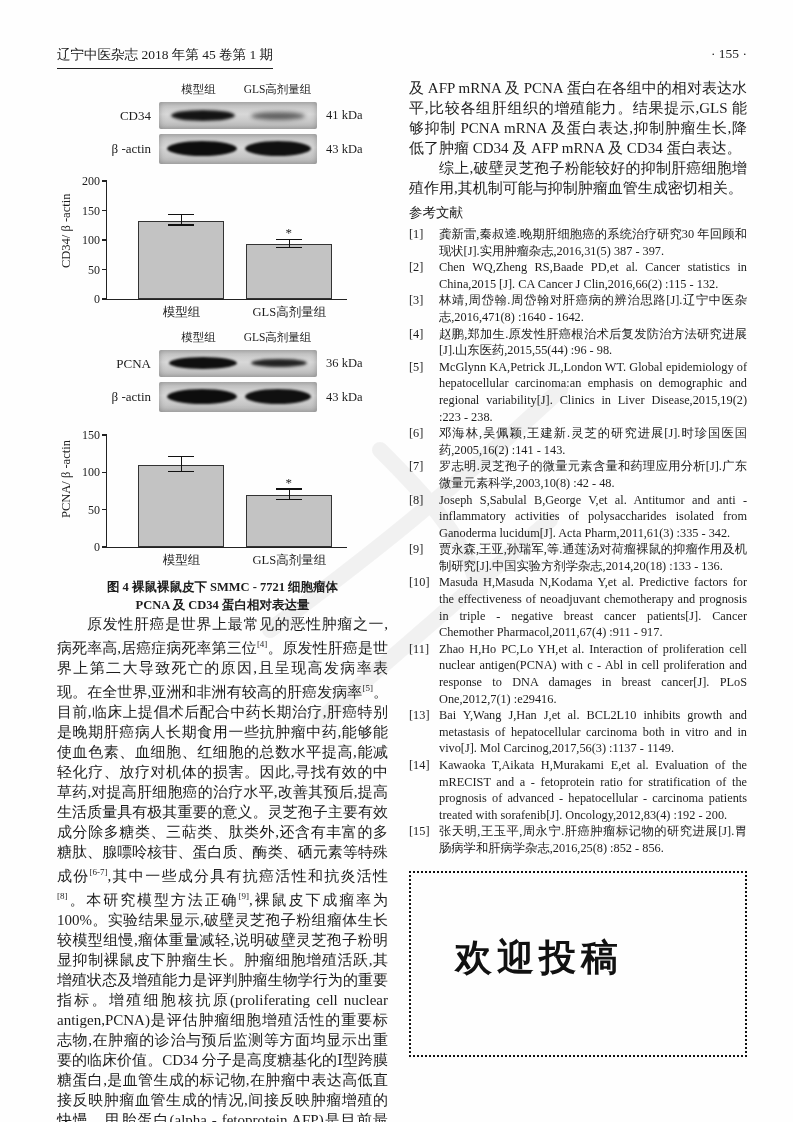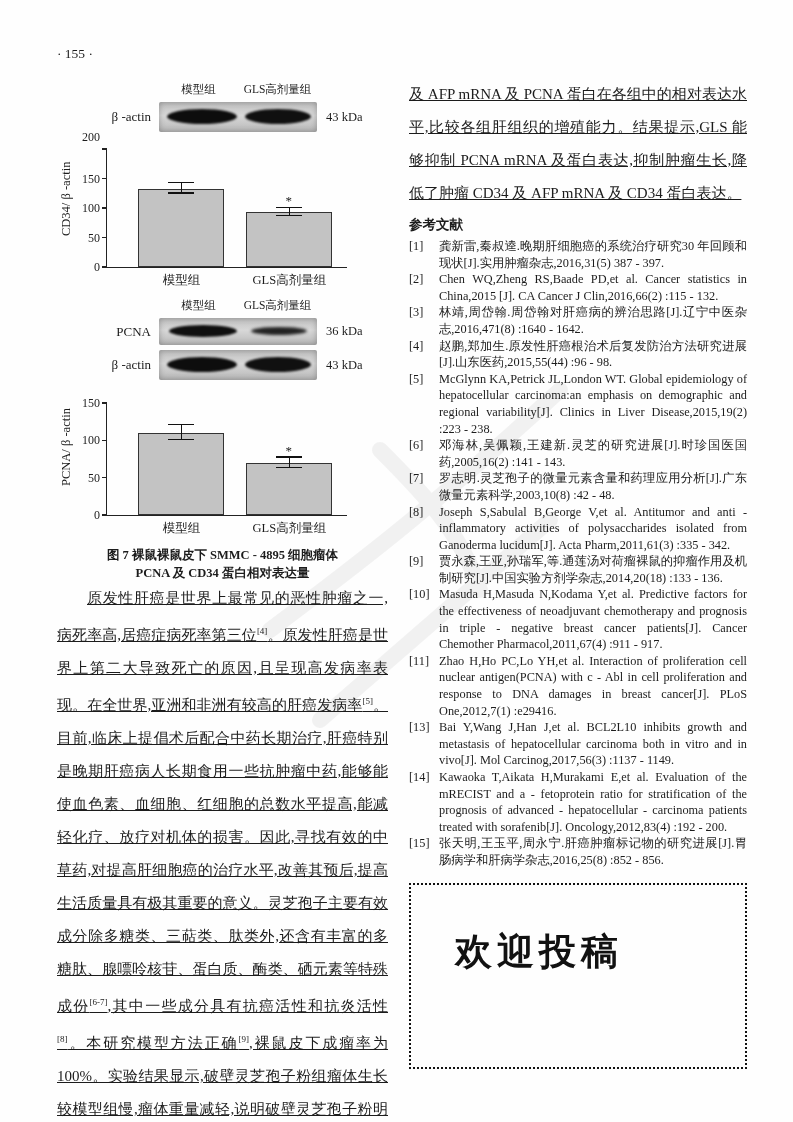--- a/index.html
+++ b/index.html
@@ -45,60 +45,69 @@
   .err-line { position:absolute; width:1.4px; background:#111; }
   .err-cap  { position:absolute; width:26px; height:1.4px; background:#111; }
   .sig { position:absolute; font-size:13px; line-height:11px; }
   .xlab { position:absolute; top:100%; margin-top:5px; width:140px; text-align:center; font-size:12.5px; white-space:nowrap; }
   
   .caption { text-align:center; font-size:12.5px; line-height:18px; margin-top:2px; }
   .caption .cap-bold { font-weight:bold; }
   
   .sec-heading { font-weight:bold; font-size:15px; margin:10px 0 6px 0; }
   .sec-heading .num { margin-right:14px; }
-  .para { font-size:15px; line-height:33px; text-align:justify;text-decoration:underline; }
+  .para { font-size:15px; line-height:20px; text-align:justify; }
   .para.indent { text-indent:2em; }
   sup { font-size:9px; }
   
-  .refs-heading { font-weight:bold; font-size:13.5px; margin:6px 0 4px 0; }
+  .refs-heading { font-weight:normal; font-size:13.5px; margin:6px 0 4px 0; }
   .ref-item { display:flex; font-size:12.3px; line-height:16.6px; text-align:justify; }
   .ref-num { width:30px; flex:none; }
   .ref-text { flex:1; }
   
   .promo { margin-top:14px; height:186px; border:2.5px dotted #111; box-sizing:border-box;
     font-family:"Liberation Sans","DejaVu Sans",sans-serif; font-weight:bold; font-size:37px;
     color:#111; letter-spacing:5px; }
-  .promo-line1 { margin:42px 0 0 44px; }
+  .promo-line1 { margin:60px 0 0 44px; }
   .promo-line2 { margin:26px 0 0 148px; }
   
   .watermark { position:absolute; left:230px; top:330px; opacity:.10; pointer-events:none; }
 </style>
 </head>
 <body>
 
 <div class="page">
 
   <svg class="watermark" width="360" height="420" viewBox="0 0 360 420">
     <g fill="none" stroke="#8a8a8a" stroke-width="16" stroke-linecap="round">
       <path d="M40 300 C 120 240, 200 180, 330 60"></path>
       <path d="M90 390 C 160 330, 240 260, 320 190"></path>
       <path d="M150 120 C 190 160, 230 200, 250 260"></path>
     </g>
   </svg>
 
   <div class="header">
+    <span class="journal-title">辽宁中医杂志 2018 年第 45 卷第 1 期</span>
     <span>· 155 ·</span>
   </div>
 
   <div class="col-left">
 
     <div class="blot">
       <div class="blot-headers">
         <span>模型组</span>
         <span>GLS高剂量组</span>
+      </div>
+      <div class="blot-row">
+        <span class="blot-label">CD34</span>
+        <div class="blot-strip">
+          <div class="band bd-cd34-m"></div>
+          <div class="band bd-cd34-g"></div>
+        </div>
+        <span class="blot-kda">41 kDa</span>
       </div>
       <div class="blot-row">
         <span class="blot-label">β -actin</span>
         <div class="blot-strip tall">
           <div class="band bd-act-m"></div>
           <div class="band bd-act-g"></div>
         </div>
         <span class="blot-kda">43 kDa</span>
       </div>
     </div>
@@ -107,21 +116,21 @@
       <div class="chart-ylabel">CD34/ β -actin</div>
       <div class="chart-area" style="width:240px;height:118px">
           <div class="ytick" style="bottom:-6px">0</div>
           <div class="ytickmark" style="bottom:-0.6px"></div>
           <div class="ytick" style="bottom:23.5px">50</div>
           <div class="ytickmark" style="bottom:28.9px"></div>
           <div class="ytick" style="bottom:53px">100</div>
           <div class="ytickmark" style="bottom:58.4px"></div>
           <div class="ytick" style="bottom:82.5px">150</div>
           <div class="ytickmark" style="bottom:87.9px"></div>
-          <div class="ytick" style="bottom:124px">200</div>
+          <div class="ytick" style="bottom:112px">200</div>
           <div class="ytickmark" style="bottom:117.4px"></div>
           <div class="bar" style="left:31.400000000000006px;width:86px;height:78.47px"></div>
           <div class="err-line" style="left:73.7px;bottom:73.16px;height:10.62px"></div>
           <div class="err-cap" style="left:61.400000000000006px;bottom:83.78px"></div>
           <div class="err-cap" style="left:61.400000000000006px;bottom:73.16px"></div>
           <div class="xlab" style="left:4.400000000000006px">模型组</div>
           <div class="bar" style="left:139.4px;width:86px;height:54.87px"></div>
           <div class="err-line" style="left:181.70000000000002px;bottom:50.739999999999995px;height:8.26px"></div>
           <div class="err-cap" style="left:169.4px;bottom:59px"></div>
           <div class="err-cap" style="left:169.4px;bottom:50.739999999999995px"></div>
@@ -172,29 +181,30 @@
           <div class="bar" style="left:139.4px;width:86px;height:52.266666666666666px"></div>
           <div class="err-line" style="left:181.70000000000002px;bottom:47.04px;height:10.453333333333333px"></div>
           <div class="err-cap" style="left:169.4px;bottom:57.49333333333333px"></div>
           <div class="err-cap" style="left:169.4px;bottom:47.04px"></div>
           <div class="sig" style="left:178.4px;bottom:59.49333333333333px">*</div>
           <div class="xlab" style="left:112.4px">GLS高剂量组</div>
         </div>
     </div>
 
     <div class="caption">
-      <div class="cap-bold">图 7  裸鼠裸鼠皮下 SMMC - 4895 细胞瘤体</div>
+      <div class="cap-bold">图 4  裸鼠裸鼠皮下 SMMC - 7721 细胞瘤体</div>
       <div class="cap-bold">PCNA 及 CD34 蛋白相对表达量</div>
     </div>
 
     <div class="para indent">原发性肝癌是世界上最常见的恶性肿瘤之一,病死率高,居癌症病死率第三位<sup>[4]</sup>。原发性肝癌是世界上第二大导致死亡的原因,且呈现高发病率表现。在全世界,亚洲和非洲有较高的肝癌发病率<sup>[5]</sup>。目前,临床上提倡术后配合中药长期治疗,肝癌特别是晚期肝癌病人长期食用一些抗肿瘤中药,能够能使血色素、血细胞、红细胞的总数水平提高,能减轻化疗、放疗对机体的损害。因此,寻找有效的中草药,对提高肝细胞癌的治疗水平,改善其预后,提高生活质量具有极其重要的意义。灵芝孢子主要有效成分除多糖类、三萜类、肽类外,还含有丰富的多糖肽、腺嘌呤核苷、蛋白质、酶类、硒元素等特殊成份<sup>[6-7]</sup>,其中一些成分具有抗癌活性和抗炎活性<sup>[8]</sup>。本研究模型方法正确<sup>[9]</sup>,裸鼠皮下成瘤率为 100%。实验结果显示,破壁灵芝孢子粉组瘤体生长较模型组慢,瘤体重量减轻,说明破壁灵芝孢子粉明显抑制裸鼠皮下肿瘤生长。肿瘤细胞增殖活跃,其增殖状态及增殖能力是评判肿瘤生物学行为的重要指标。增殖细胞核抗原(proliferating cell nuclear antigen,PCNA)是评估肿瘤细胞增殖活性的重要标志物,在肿瘤的诊治与预后监测等方面均显示出重要的临床价值。CD34 分子是高度糖基化的Ⅰ型跨膜糖蛋白,是血管生成的标记物,在肿瘤中表达高低直接反映肿瘤血管生成的情况,间接反映肿瘤增殖的快慢。甲胎蛋白(alpha - fetoprotein,AFP)是目前最常用于 HCC 普查、诊断、判断疗效和预测复发的敏感指标,当成人肝细胞发生再生或癌变时,血清 AFP 含量会急剧增加。因此,通过检测 PCNA 、CD34</div>
   </div>
 
   <div class="col-right">
     <div class="para">及 AFP mRNA 及 PCNA 蛋白在各组中的相对表达水平,比较各组肝组织的增殖能力。结果提示,GLS 能够抑制 PCNA mRNA 及蛋白表达,抑制肿瘤生长,降低了肿瘤 CD34 及 AFP mRNA 及 CD34 蛋白表达。</div>
+    <div class="para indent">综上,破壁灵芝孢子粉能较好的抑制肝癌细胞增殖作用,其机制可能与抑制肿瘤血管生成密切相关。</div>
 
     <div class="refs-heading">参考文献</div>
     <div>
         <div class="ref-item">
           <span class="ref-num">[1]</span>
           <span class="ref-text">龚新雷,秦叔逵.晚期肝细胞癌的系统治疗研究30 年回顾和现状[J].实用肿瘤杂志,2016,31(5) 387 - 397.</span>
         </div>
         <div class="ref-item">
           <span class="ref-num">[2]</span>
           <span class="ref-text">Chen WQ,Zheng RS,Baade PD,et al. Cancer statistics in China,2015 [J]. CA Cancer J Clin,2016,66(2) :115 - 132.</span>

